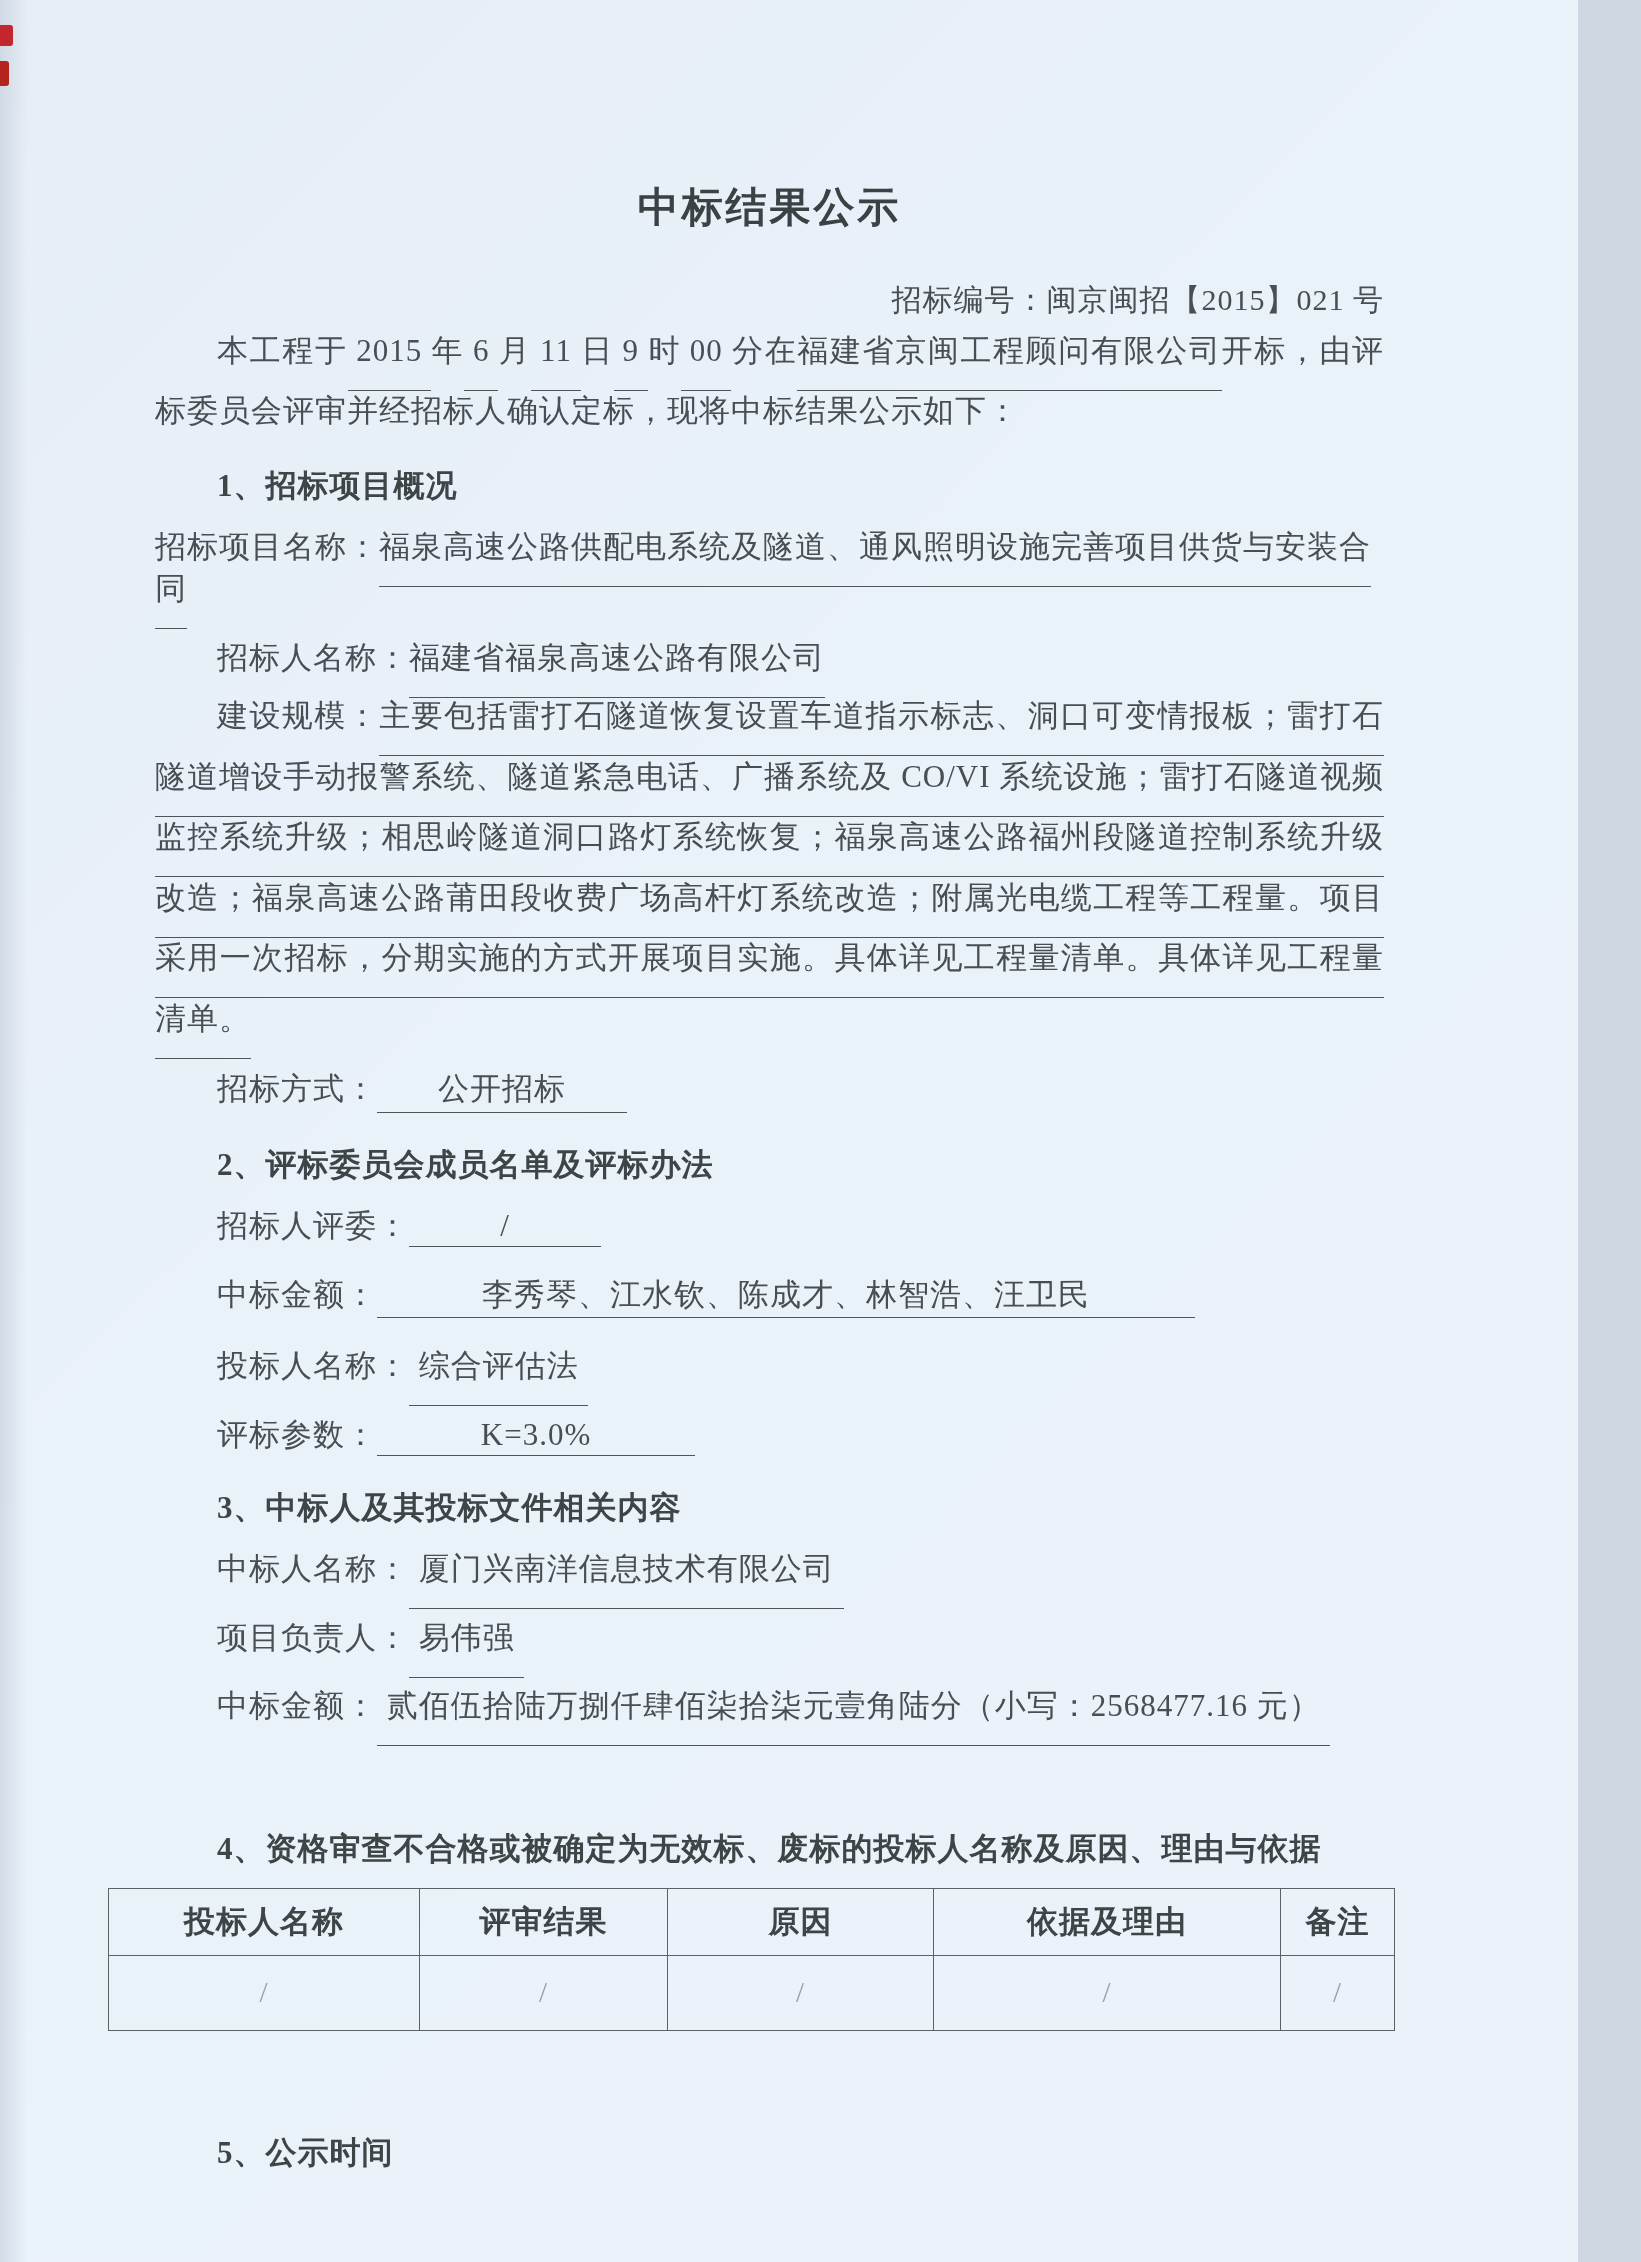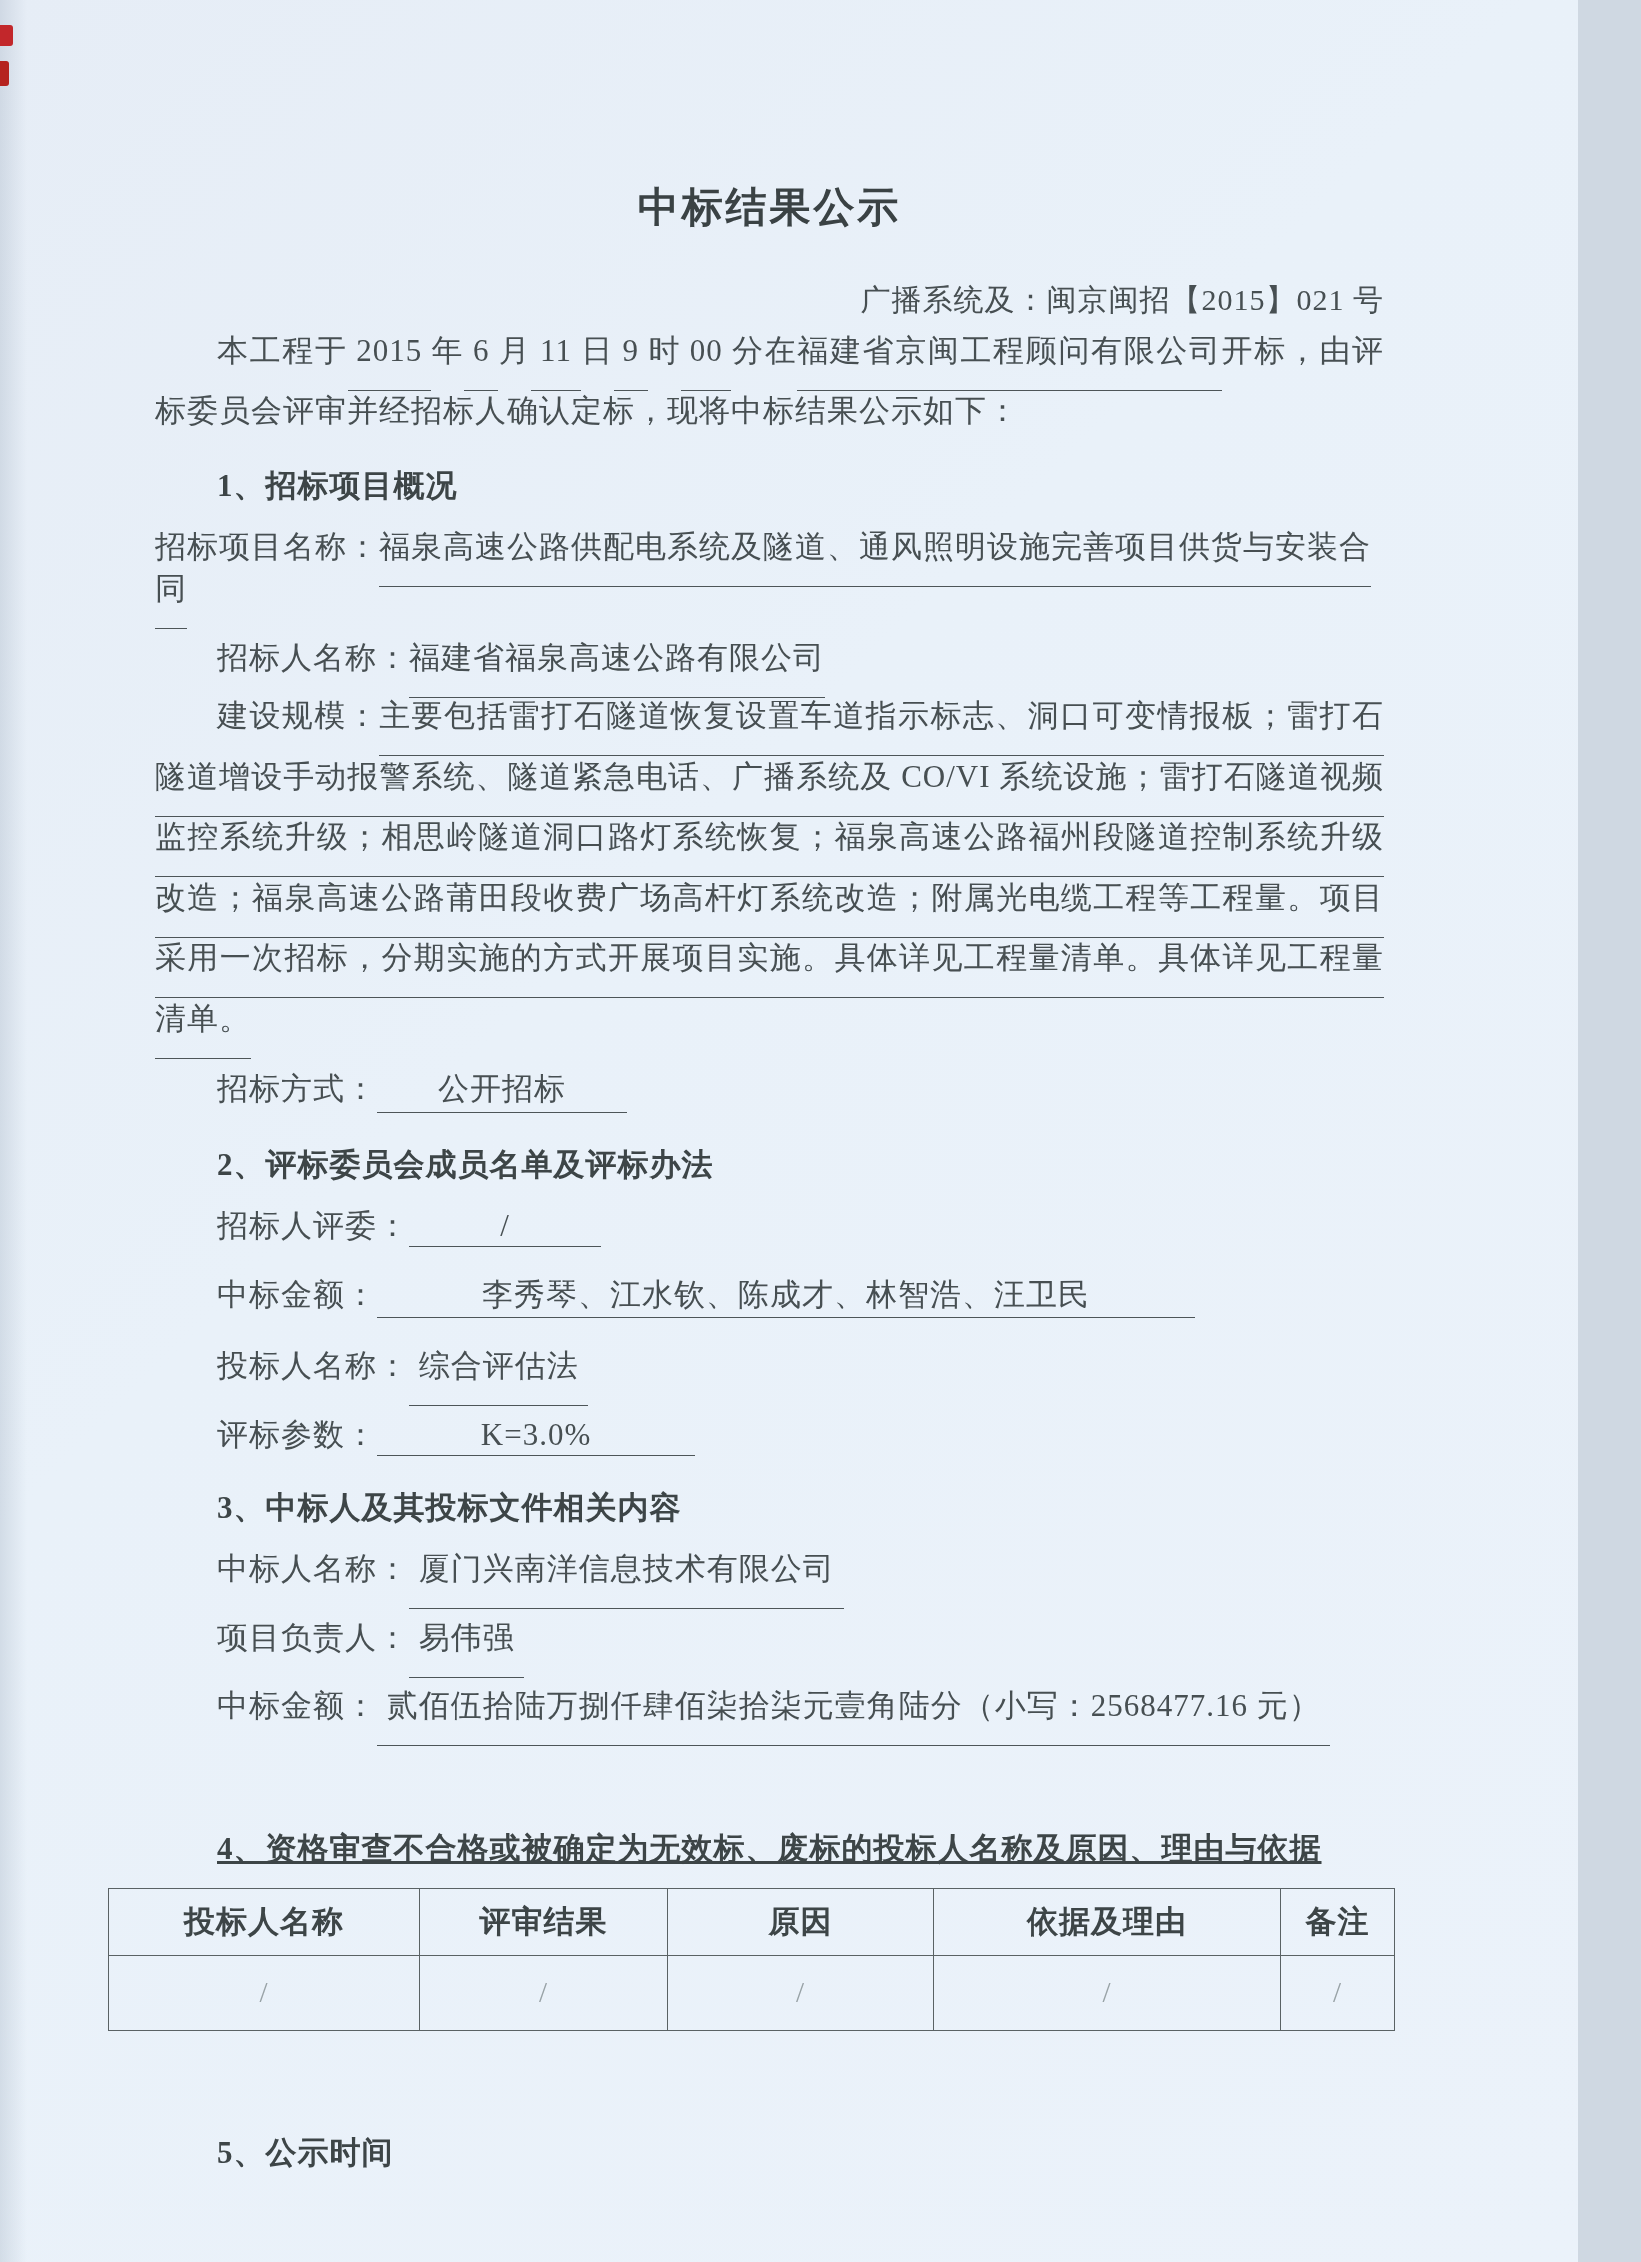--- a/index.html
+++ b/index.html
@@ -32,36 +32,36 @@
   .w170{min-width:165px;}
   .w230{min-width:223px;}
   .w300{min-width:291px;}
   .w815{min-width:791px;text-align:center;}
   .namepad{padding-left:9.7px;padding-right:9.7px;}
   table.t4{border-collapse:collapse;width:1286px;margin-left:-47px;margin-top:17.5px;
     table-layout:fixed;background:transparent;}
   table.t4 th,table.t4 td{border:1.9px solid #5a6264;text-align:center;vertical-align:middle;}
   table.t4 th{height:64px;font-weight:bold;font-size:31px;color:#3d4547;}
   table.t4 td{height:72px;color:#98a2a6;font-size:29px;}
-  .h4{margin-top:93px;text-decoration:underline;}
+  .h4{margin-top:93px;}
   .h5{margin-top:101px;}
 </style>
 </head>
 <body>
 
 <div class="page">
   <div class="edge-shade"></div>
   <div class="mark1"></div>
   <div class="mark2"></div>
 
   <div class="content">
 
     <div class="title">中标结果公示</div>
 
-    <div class="ref"><span>广播系统及：</span><span>闽京闽招【2015】021 号</span></div>
+    <div class="ref"><span>招标编号：</span><span>闽京闽招【2015】021 号</span></div>
 
     <p class="para intro"><span>本工程于</span><span class="u pad">2015</span><span>年</span><span class="u pad">6</span><span>月</span><span class="u pad">11</span><span>日</span><span class="u pad">9</span><span>时</span><span class="u pad">00</span><span>分在</span><span class="u">福建省京闽工程顾问有限公司</span><span>开标，由评标委员会评审并经招标人确认定标，现将中标结果公示如下：</span></p>
 
     <div class="h">1、招标项目概况</div>
 
     <div class="fline noindent"><span>招标项目名称：</span><span class="u">福泉高速公路供配电系统及隧道、通风照明设施完善项目供货与安装合同</span></div>
 
     <div class="fline"><span>招标人名称：</span><span class="u">福建省福泉高速公路有限公司</span></div>
 
     <p class="para scalep"><span>建设规模：</span><span class="u">主要包括雷打石隧道恢复设置车道指示标志、洞口可变情报板；雷打石隧道增设手动报警系统、隧道紧急电话、广播系统及 CO/VI 系统设施；雷打石隧道视频监控系统升级；相思岭隧道洞口路灯系统恢复；福泉高速公路福州段隧道控制系统升级改造；福泉高速公路莆田段收费广场高杆灯系统改造；附属光电缆工程等工程量。项目采用一次招标，分期实施的方式开展项目实施。具体详见工程量清单。具体详见工程量清单。</span></p>

